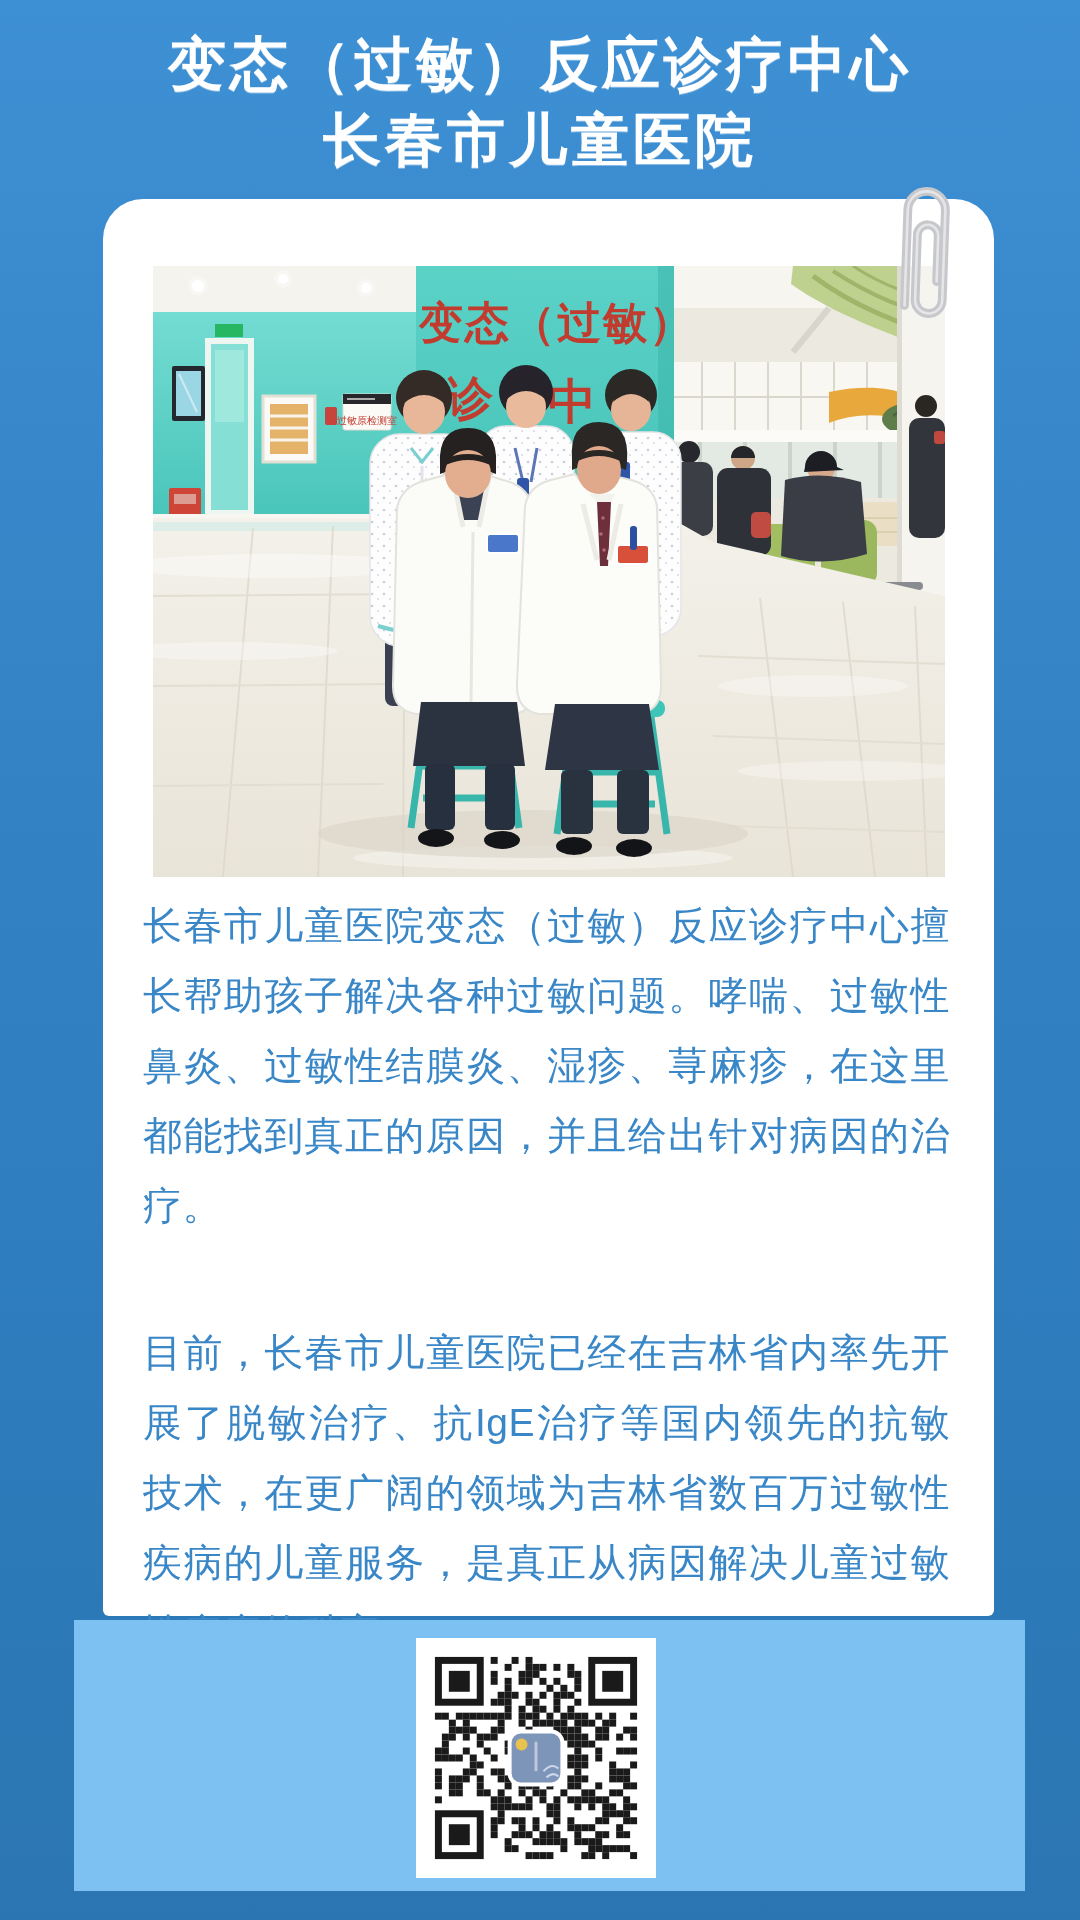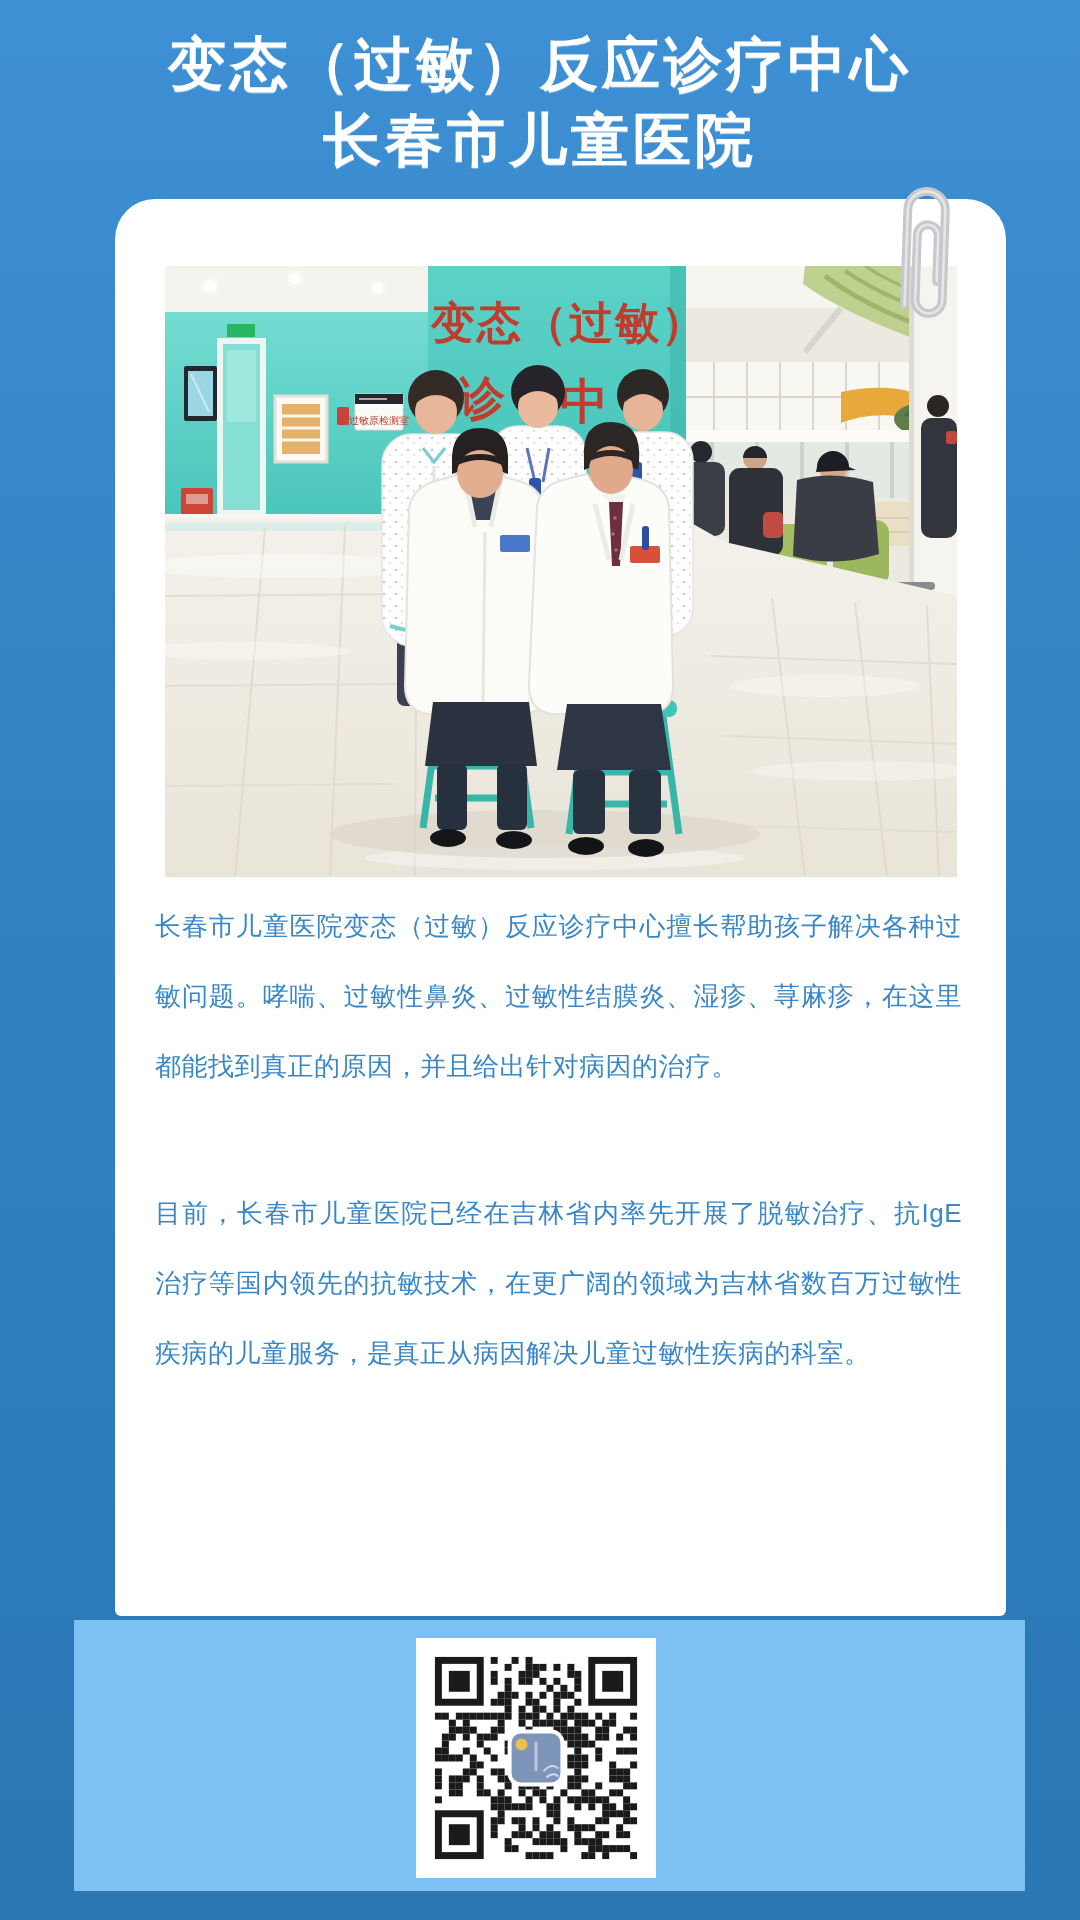--- a/index.html
+++ b/index.html
@@ -9,26 +9,26 @@
     background:linear-gradient(180deg,#3E90D4 0%, #3484C6 35%, #2E7CBC 70%, #2B76B2 100%);
     position:relative; overflow:hidden;
   }
   .title-block { position:absolute; top:26px; left:0; width:1080px; text-align:center; z-index:3; }
   .title-line {
     color:#FFFFFF; font-size:58px; font-weight:800; letter-spacing:4px;
     line-height:76px; text-shadow:0 1px 0 rgba(255,255,255,.4);
   }
   .card {
     position:absolute; left:103px; top:199px; width:891px; height:1417px;
-    background:#FFFFFF; border-radius:40px 40px 6px 6px; z-index:2;margin-left:12px;
+    background:#FFFFFF; border-radius:40px 40px 6px 6px; z-index:2;
   }
   .photo-frame { width:792px; height:611px; margin:67px auto 0 auto; overflow:hidden; background:#EFEBE2; }
   .photo-frame svg { display:block; width:792px; height:611px; }
   .para {
-    margin:14px 44px 0 40px; color:#3A87C8; font-size:26px; line-height:70px;
+    margin:14px 44px 0 40px; color:#3A87C8; font-size:39px; line-height:70px;
     text-align:justify; letter-spacing:0.5px;
   }
   .para.second { margin-top:77px; }
   .paperclip { position:absolute; left:891px; top:183px; width:68px; height:146px; z-index:6; transform:rotate(2deg); }
   .footer-band {
     position:absolute; left:74px; top:1620px; width:951px; height:271px;
     background:#7CC1F2; z-index:2;
   }
   .qr-panel {
     position:absolute; left:342px; top:18px; width:240px; height:240px;

